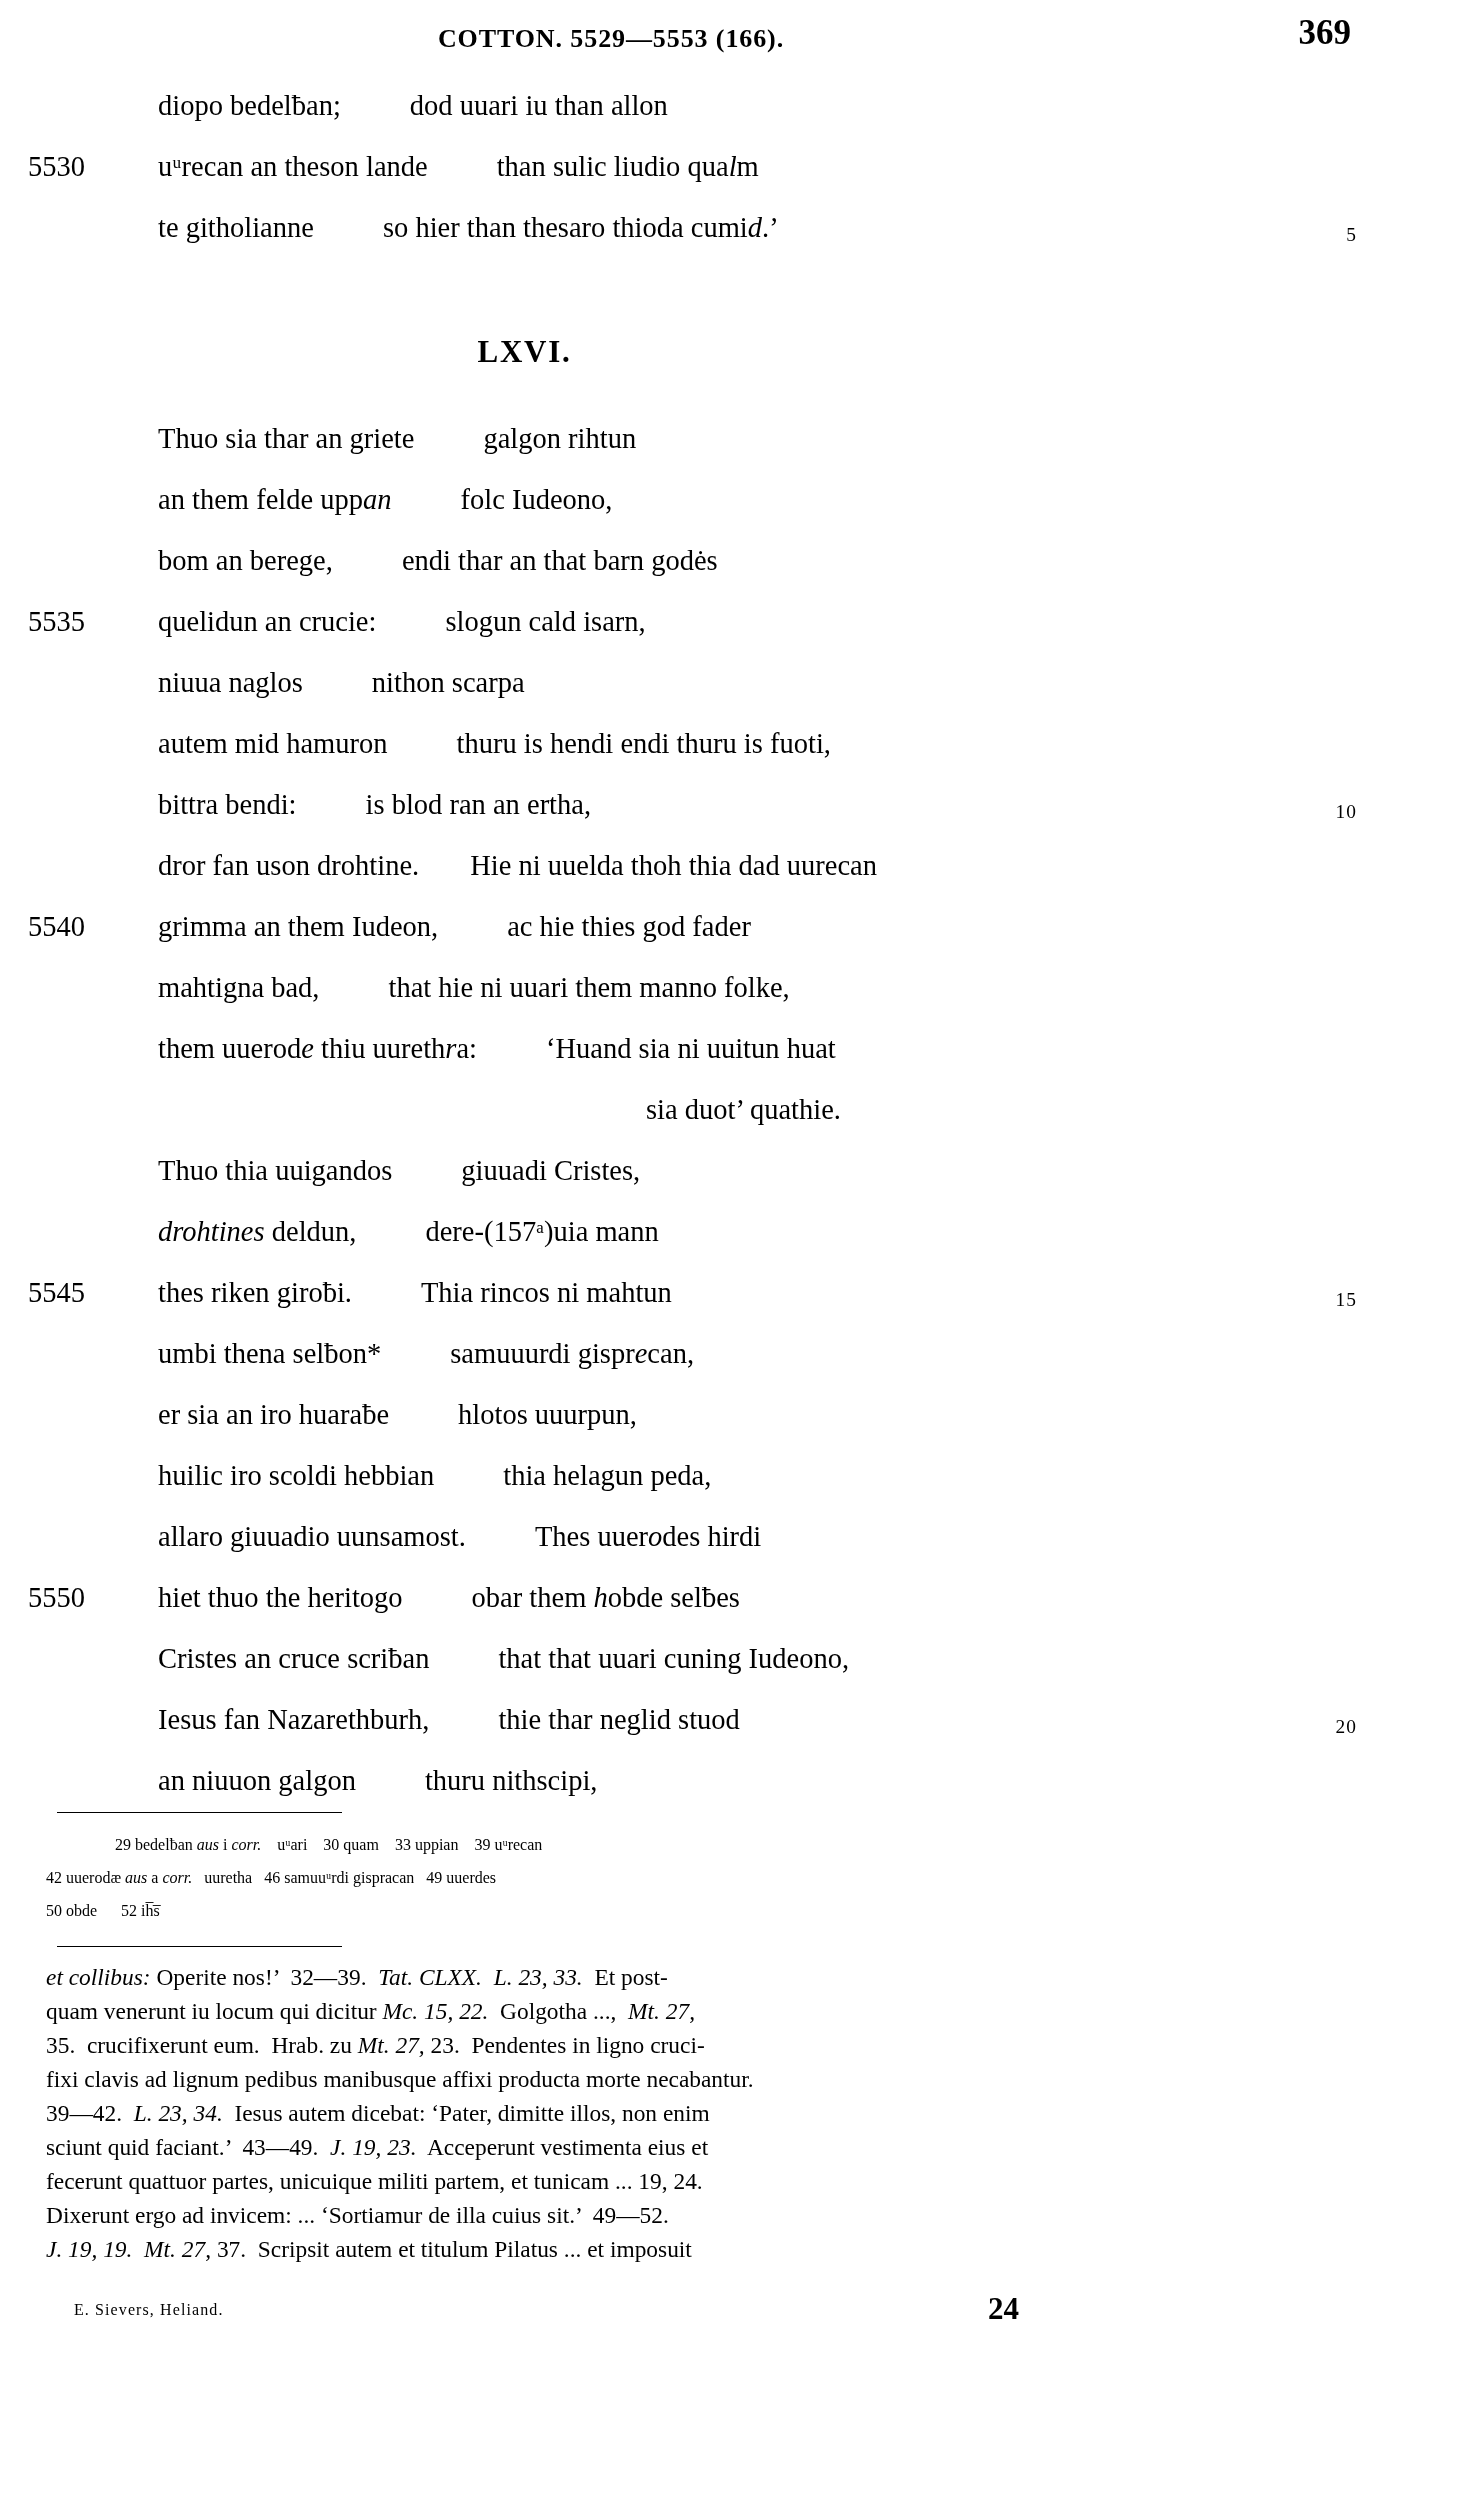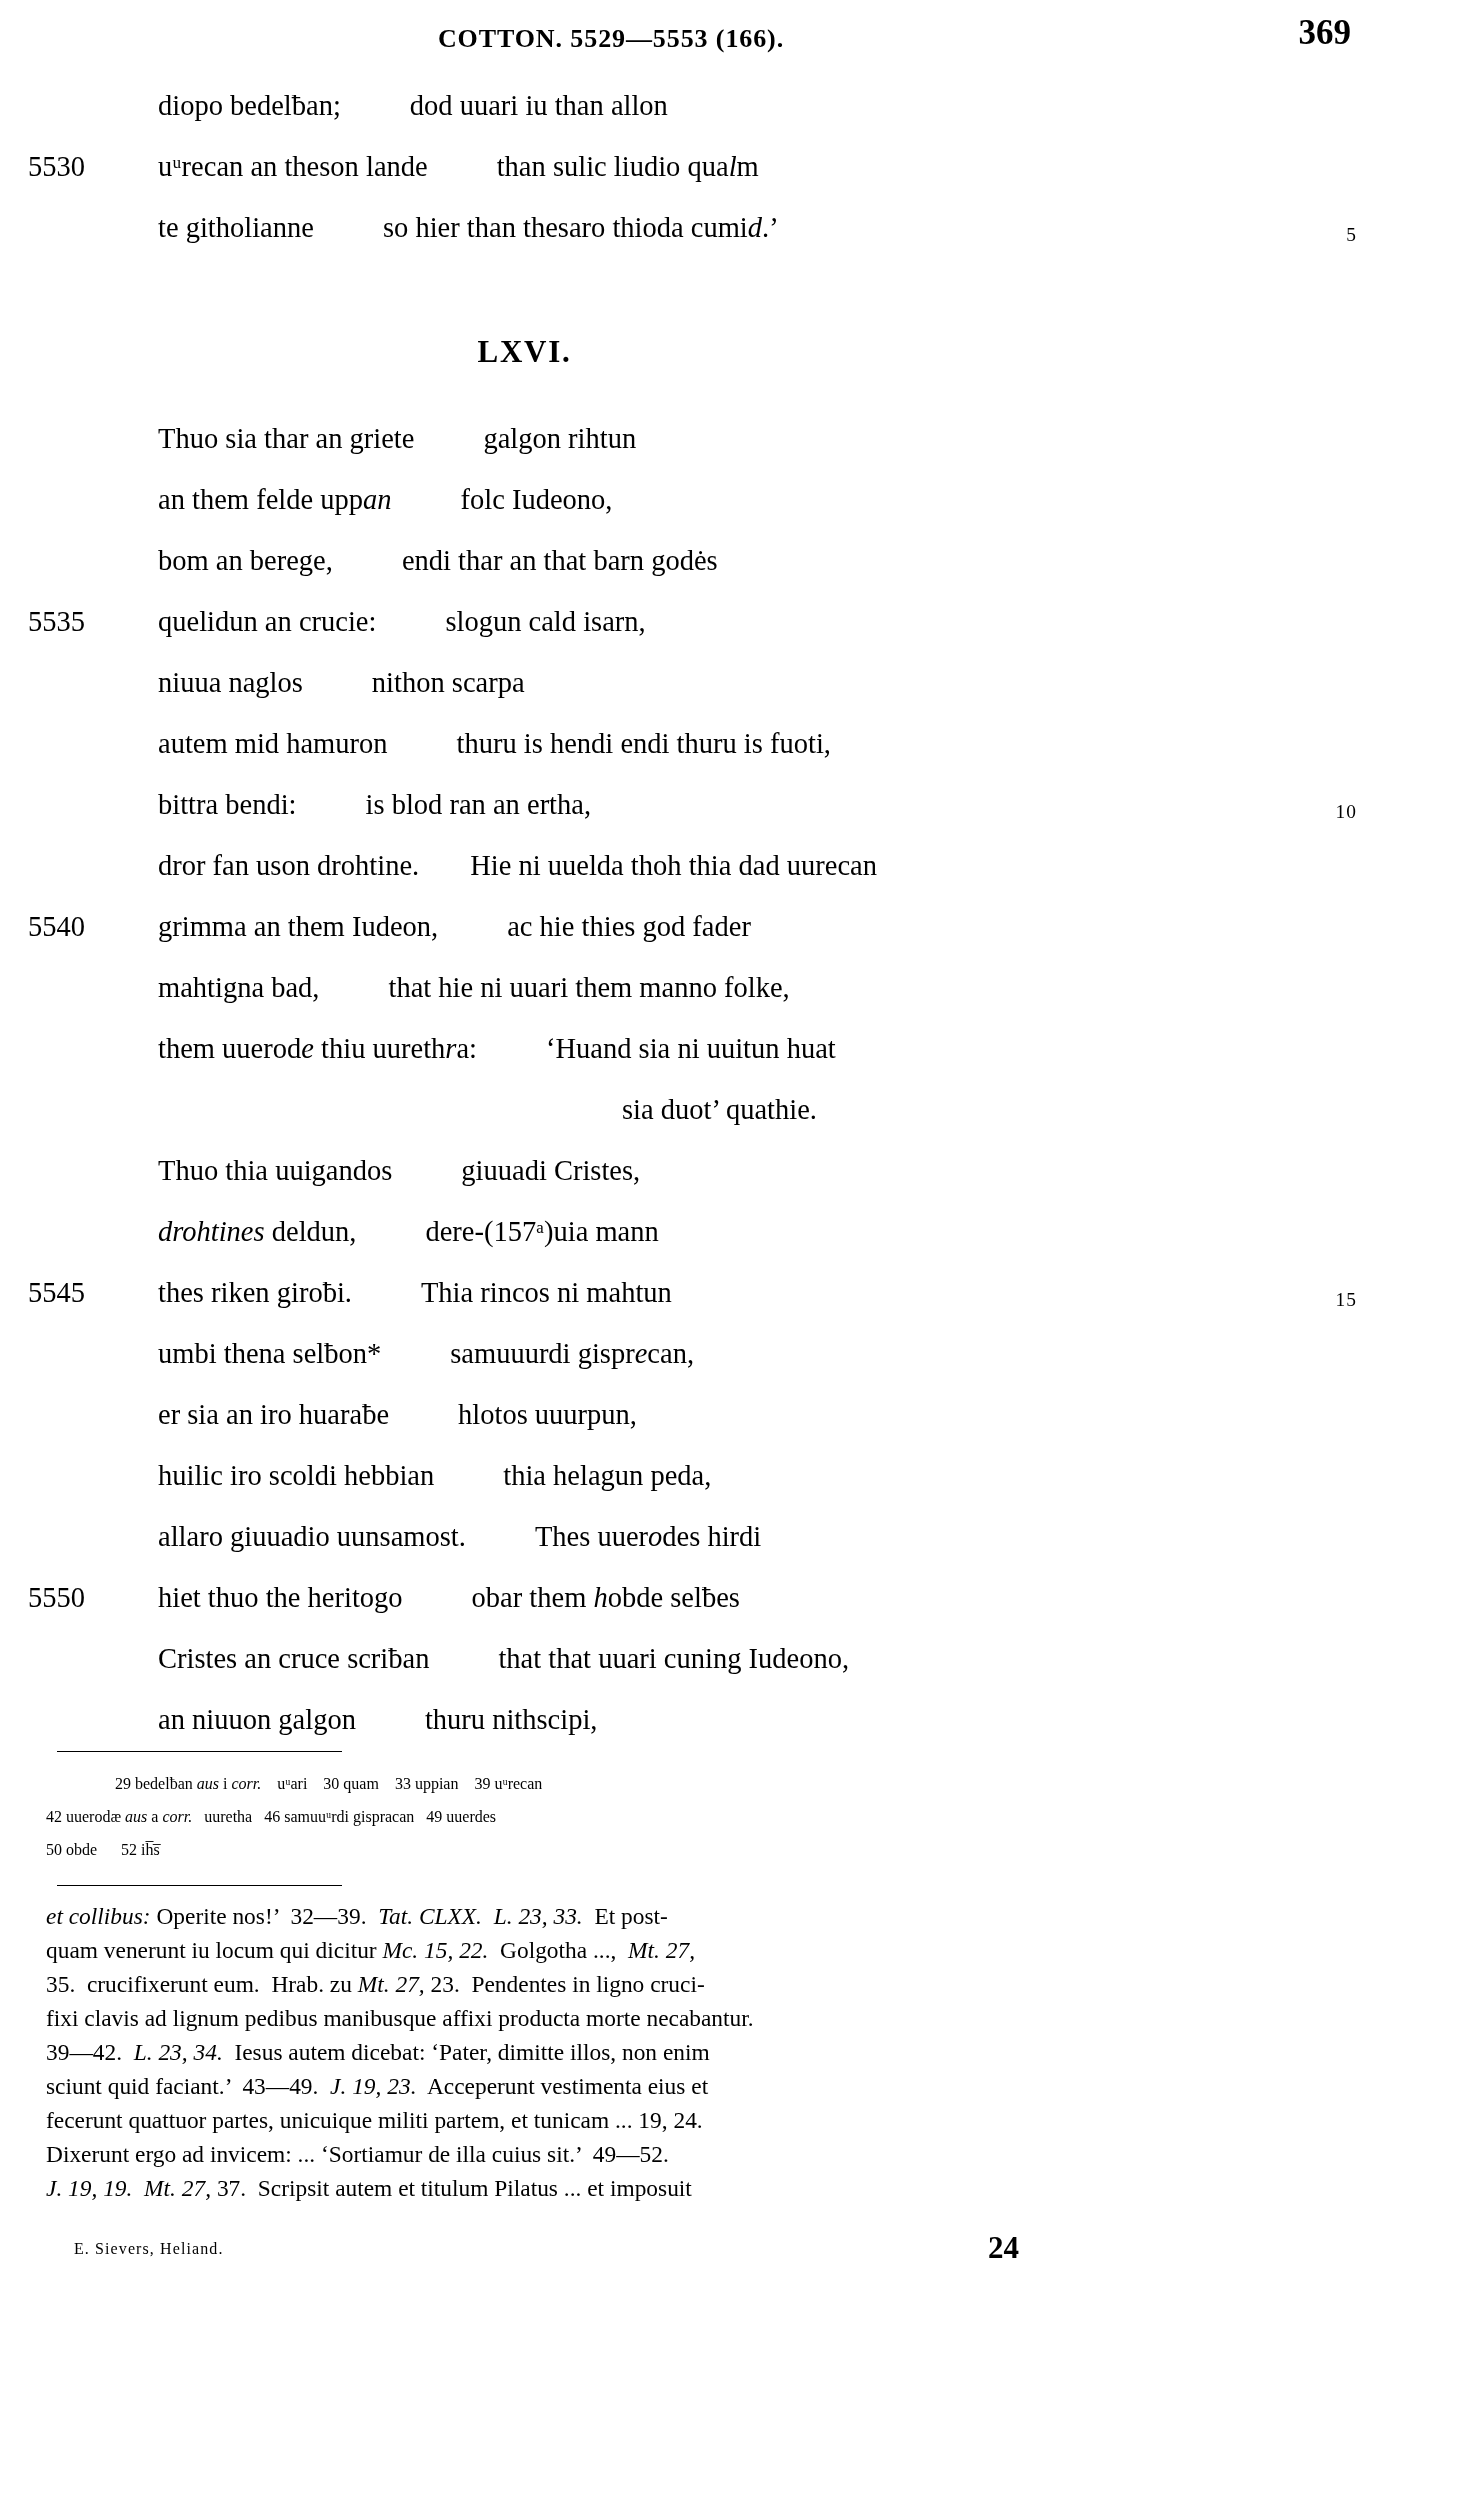--- a/index.html
+++ b/index.html
@@ -68,21 +68,21 @@
     width: 103px;
     text-align: left;
     font-size: 28.5px;
   }
   .vtext {
     position: absolute;
     left: 157px;
     top: 0;
   }
   .vtext.deep {
-    left: 621px;
+    left: 645px;
   }
   .margnum {
     position: absolute;
     right: 91px;
     top: 6.9px;
     font-size: 19.4px;
     letter-spacing: 1.1px;
   }
   .gap { display: inline-block; }
   .g2 { width: 51px; }
@@ -171,20 +171,21 @@
       <div class="vline"><span class="vtext deep"><span>sia duot’ quathie.</span></span></div>
       <div class="vline"><span class="vtext"><span>Thuo thia uuigandos</span><span class="gap g3"></span><span>giuuadi Cristes,</span></span></div>
       <div class="vline"><span class="vtext"><i class="it">drohtines</i><span> deldun,</span><span class="gap g3"></span><span>dere-(157ᵃ)uia mann</span></span></div>
       <div class="vline"><span class="vnum">5545</span><span class="vtext"><span>thes riken giroƀi.</span><span class="gap g3"></span><span>Thia rincos ni mahtun</span></span><span class="margnum">15</span></div>
       <div class="vline"><span class="vtext"><span>umbi thena selƀon*</span><span class="gap g3"></span><span>samuuurdi gispr</span><i class="it">e</i><span>can,</span></span></div>
       <div class="vline"><span class="vtext"><span>er sia an iro huaraƀe</span><span class="gap g3"></span><span>hlotos uuurpun,</span></span></div>
       <div class="vline"><span class="vtext"><span>huilic iro scoldi hebbian</span><span class="gap g3"></span><span>thia helagun peda,</span></span></div>
       <div class="vline"><span class="vtext"><span>allaro giuuadio uunsamost.</span><span class="gap g3"></span><span>Thes uuer</span><i class="it">o</i><span>des hirdi</span></span></div>
       <div class="vline"><span class="vnum">5550</span><span class="vtext"><span>hiet thuo the heritogo</span><span class="gap g3"></span><span>obar them </span><i class="it">h</i><span>obde selƀes</span></span></div>
       <div class="vline"><span class="vtext"><span>Cristes an cruce scriƀan</span><span class="gap g3"></span><span>that that uuari cuning Iudeono,</span></span></div>
+      <div class="vline"><span class="vtext"><span>Iesus fan Nazarethburh,</span><span class="gap g3"></span><span>thie thar neglid stuod</span></span><span class="margnum">20</span></div>
       <div class="vline"><span class="vtext"><span>an niuuon galgon</span><span class="gap g3"></span><span>thuru nithscipi,</span></span></div>
     </div>
 
   <hr class="rule">
   <div class="apparatus" id="apparatus-block"><div class="first-line">29 bedelƀan <i class="it">aus</i> i <i class="it">corr.</i>    uᵘari    30 quam    33 uppian    39 uᵘrecan</div><div>42 uuerodæ <i class="it">aus</i> a <i class="it">corr.</i>   uuretha   46 samuuᵘrdi gispracan   49 uuerdes</div><div>50 obde      52 ih̅s̅</div></div>
 
   <hr class="rule" style="margin-top:19.4px;">
   <div class="latin" id="latin-block"><div><i class="it">et collibus:</i> Operite nos!’  32—39.  <i class="it">Tat. CLXX.</i>  <i class="it">L. 23, 33.</i>  Et post-</div><div>quam venerunt iu locum qui dicitur <i class="it">Mc. 15, 22.</i>  Golgotha ...,  <i class="it">Mt. 27,</i></div><div>35.  crucifixerunt eum.  Hrab. zu <i class="it">Mt. 27,</i> 23.  Pendentes in ligno cruci-</div><div>fixi clavis ad lignum pedibus manibusque affixi producta morte necabantur.</div><div>39—42.  <i class="it">L. 23, 34.</i>  Iesus autem dicebat: ‘Pater, dimitte illos, non enim</div><div>sciunt quid faciant.’  43—49.  <i class="it">J. 19, 23.</i>  Acceperunt vestimenta eius et</div><div>fecerunt quattuor partes, unicuique militi partem, et tunicam ... 19, 24.</div><div>Dixerunt ergo ad invicem: ... ‘Sortiamur de illa cuius sit.’  49—52.</div><div><i class="it">J. 19, 19.</i>  <i class="it">Mt. 27,</i> 37.  Scripsit autem et titulum Pilatus ... et imposuit</div></div>
 
   <div class="footer">

